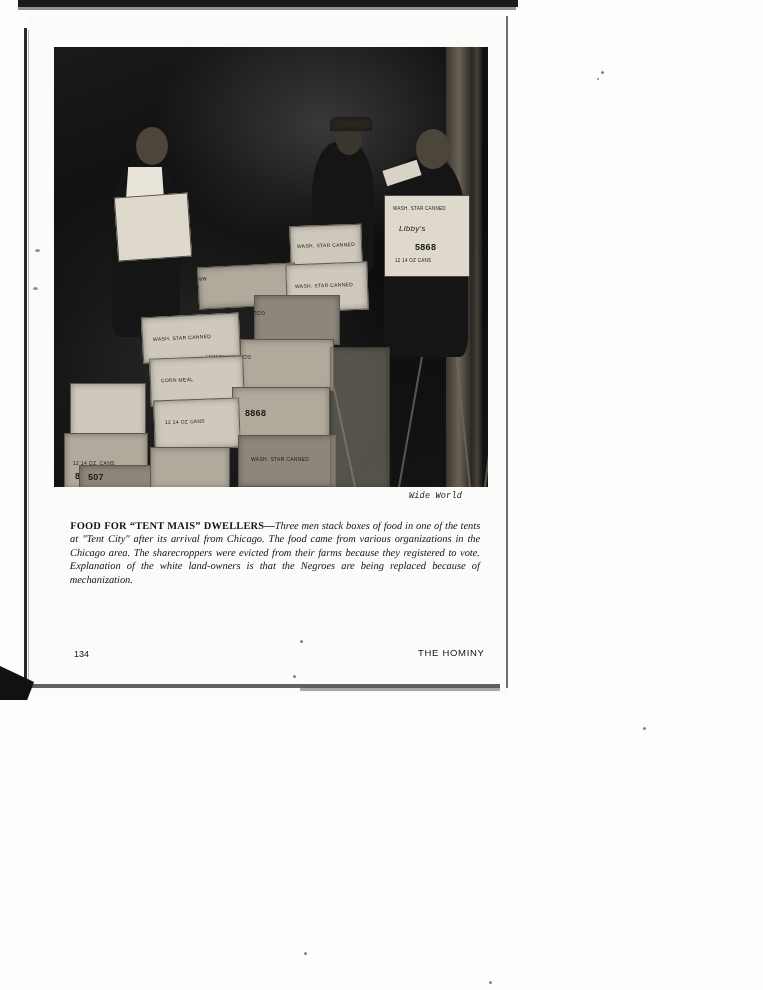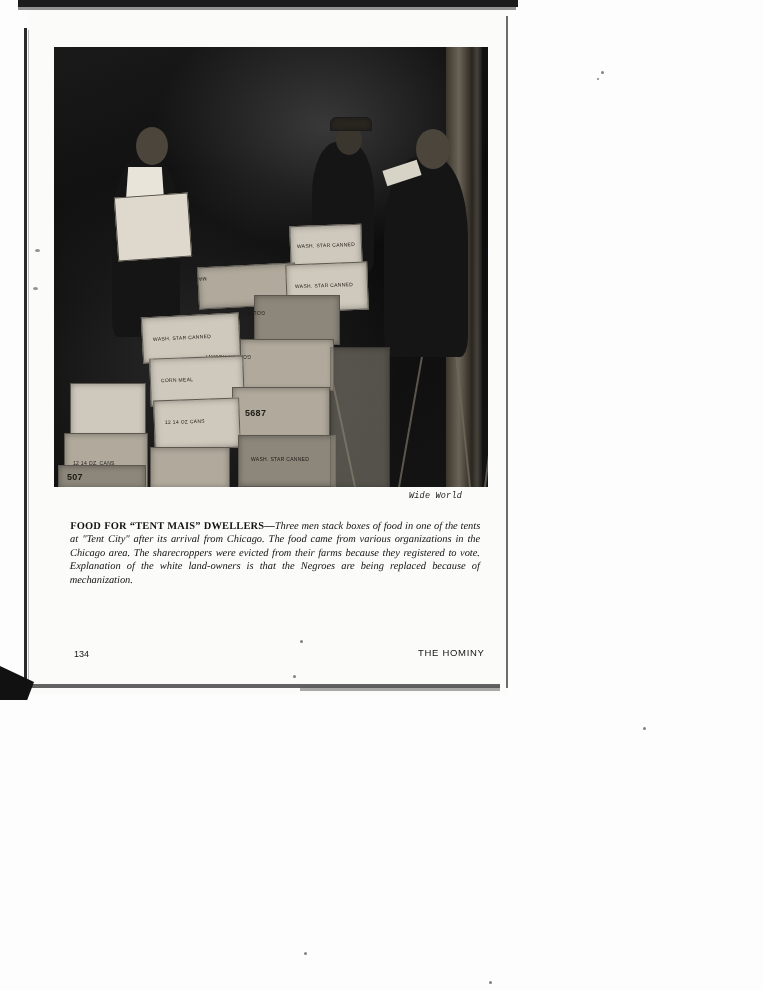--- a/index.html
+++ b/index.html
@@ -282,20 +282,26 @@
       <div class="shirt" style="left:70px; top:120px; width:42px; height:62px; clip-path: polygon(10% 0,90% 0,100% 100%,0 100%);"></div>
       <div class="held-box" style="left:62px; top:148px; width:72px; height:62px; transform: rotate(-4deg);"></div>
 
       <div class="man" style="left:258px; top:95px; width:62px; height:130px;"></div>
       <div class="face" style="left:282px; top:78px; width:26px; height:30px; background:#3a352d;"></div>
       <div class="crate dim" style="left:276px; top:70px; width:40px; height:12px; border-radius:6px 6px 0 0; background:#2a2721; border-color:#1b1b1b;"></div>
 
       <div class="man" style="left:330px; top:110px; width:84px; height:200px;"></div>
       <div class="face" style="left:362px; top:82px; width:34px; height:40px;"></div>
       <div class="shirt" style="left:330px; top:118px; width:36px; height:16px; background:#d8d3c7; transform:rotate(-18deg);"></div>
+      <div class="held-box" style="left:330px; top:148px; width:84px; height:80px;">
+        <div class="crate-lbl" style="left:8px; top:10px; font-size:4.5px;">WASH. STAR CANNED</div>
+        <div class="crate-lbl" style="left:14px; top:28px; font-size:8px; font-style:italic;">Libby's</div>
+        <div class="crate-lbl" style="left:30px; top:46px; font-size:9px; font-weight:bold;">5868</div>
+        <div class="crate-lbl" style="left:10px; top:62px; font-size:4.5px;">12 14 OZ CANS</div>
+      </div>
 
       <div class="crate" style="left:236px; top:178px; width:70px; height:42px; transform:rotate(-2deg);">
         <div class="crate-lbl" style="left:6px; top:16px;">WASH. STAR CANNED</div>
       </div>
       <div class="crate dim" style="left:144px; top:218px; width:96px; height:40px; transform:rotate(-3deg);">
         <div class="crate-lbl" style="left:8px; top:14px; transform:rotate(180deg);">MAIS ENTIER</div>
       </div>
       <div class="crate" style="left:232px; top:216px; width:80px; height:46px; transform:rotate(-2deg);">
         <div class="crate-lbl" style="left:8px; top:18px;">WASH. STAR CANNED</div>
       </div>
@@ -305,34 +311,34 @@
       <div class="crate" style="left:88px; top:268px; width:96px; height:44px; transform:rotate(-3deg);">
         <div class="crate-lbl" style="left:10px; top:18px;">WASH. STAR CANNED</div>
       </div>
       <div class="crate dim" style="left:186px; top:292px; width:92px; height:50px;">
         <div class="crate-lbl" style="left:10px; top:20px; transform:rotate(180deg);">GOLDEN HOMINY</div>
       </div>
       <div class="crate" style="left:96px; top:310px; width:92px; height:46px; transform:rotate(-2deg);">
         <div class="crate-lbl" style="left:10px; top:18px;">CORN MEAL</div>
       </div>
       <div class="crate dim" style="left:178px; top:340px; width:96px; height:52px;">
-        <div class="crate-lbl" style="left:12px; top:20px; font-size:9px; font-weight:bold;">5687</div>
+        <div class="crate-lbl" style="left:12px; top:20px; font-size:9px; font-weight:bold;">8868</div>
       </div>
       <div class="crate" style="left:100px; top:352px; width:84px; height:48px; transform:rotate(-2deg);">
         <div class="crate-lbl" style="left:10px; top:18px;">12 14 OZ CANS</div>
       </div>
       <div class="crate dimmer" style="left:184px; top:388px; width:96px; height:50px;">
         <div class="crate-lbl" style="left:12px; top:20px;">WASH. STAR CANNED</div>
       </div>
       <div class="crate" style="left:16px; top:336px; width:74px; height:54px;"></div>
       <div class="crate dim" style="left:10px; top:386px; width:82px; height:54px;">
         <div class="crate-lbl" style="left:10px; top:12px; font-size:9px; font-weight:bold;margin-top:25px;">8778</div>
         <div class="crate-lbl" style="left:8px; top:26px;">12 14 OZ. CANS</div>
       </div>
-      <div class="crate dimmer" style="left:4px; top:418px; width:86px; height:22px;">
+      <div class="crate dimmer" style="left:25px; top:418px; width:86px; height:22px;">
         <div class="crate-lbl" style="left:8px; top:6px; font-size:9px; font-weight:bold;">507</div>
       </div>
       <div class="crate dim" style="left:96px; top:400px; width:78px; height:40px;"></div>
       <div class="crate dimmer" style="left:276px; top:300px; width:58px; height:140px; opacity:.55;"></div>
     </div>
   </div>
 
   <div class="photo-credit">Wide World</div>
 
   <div class="caption">

